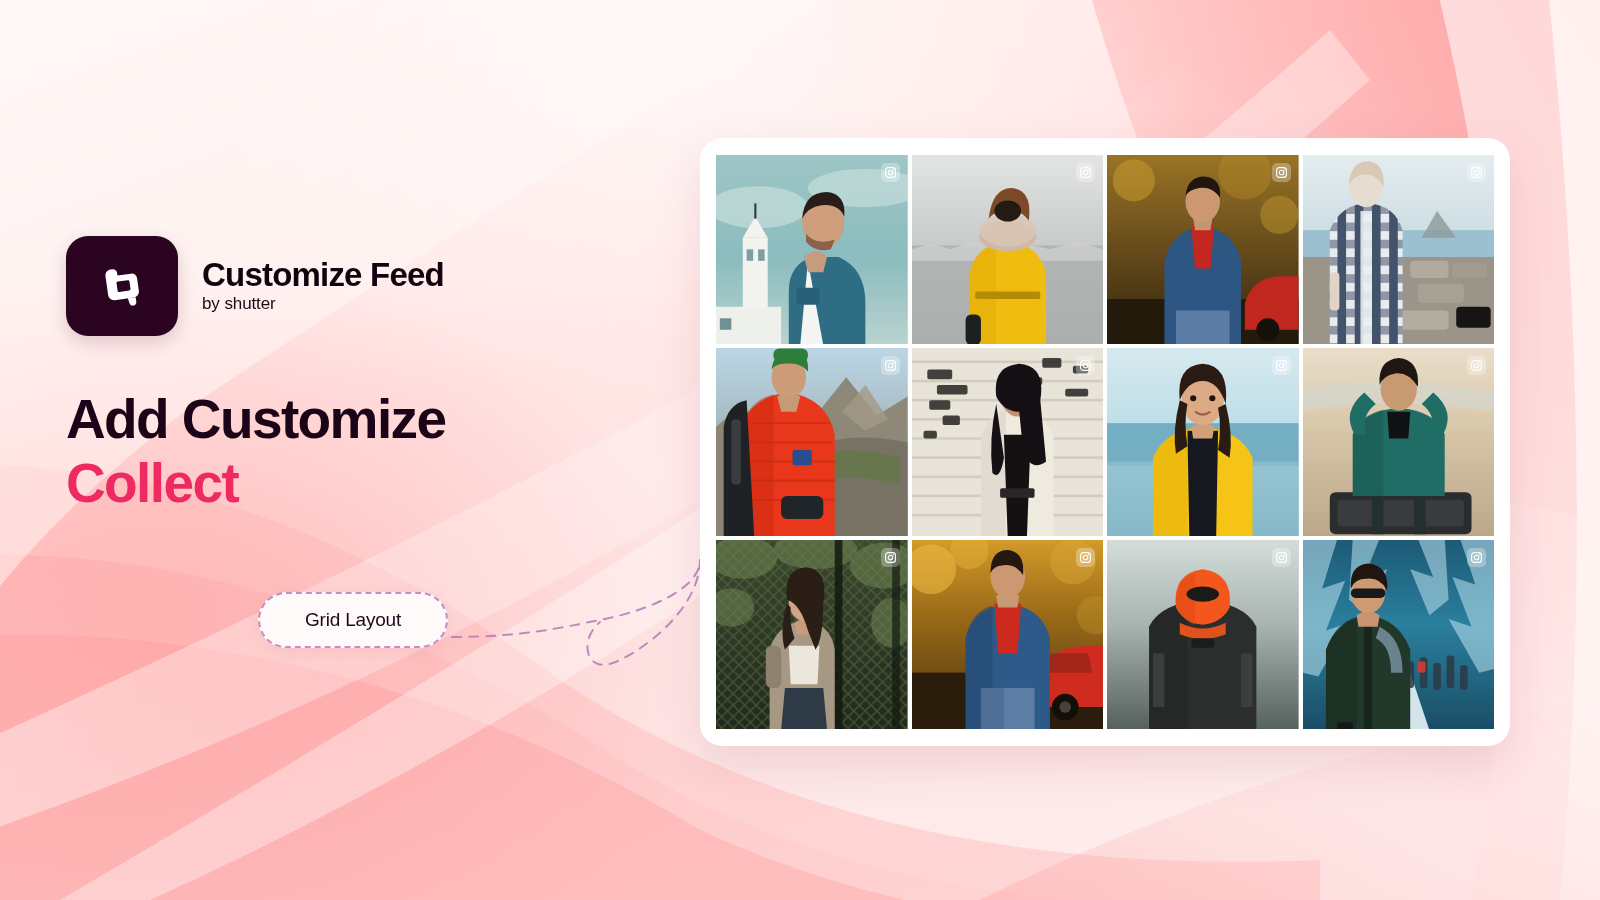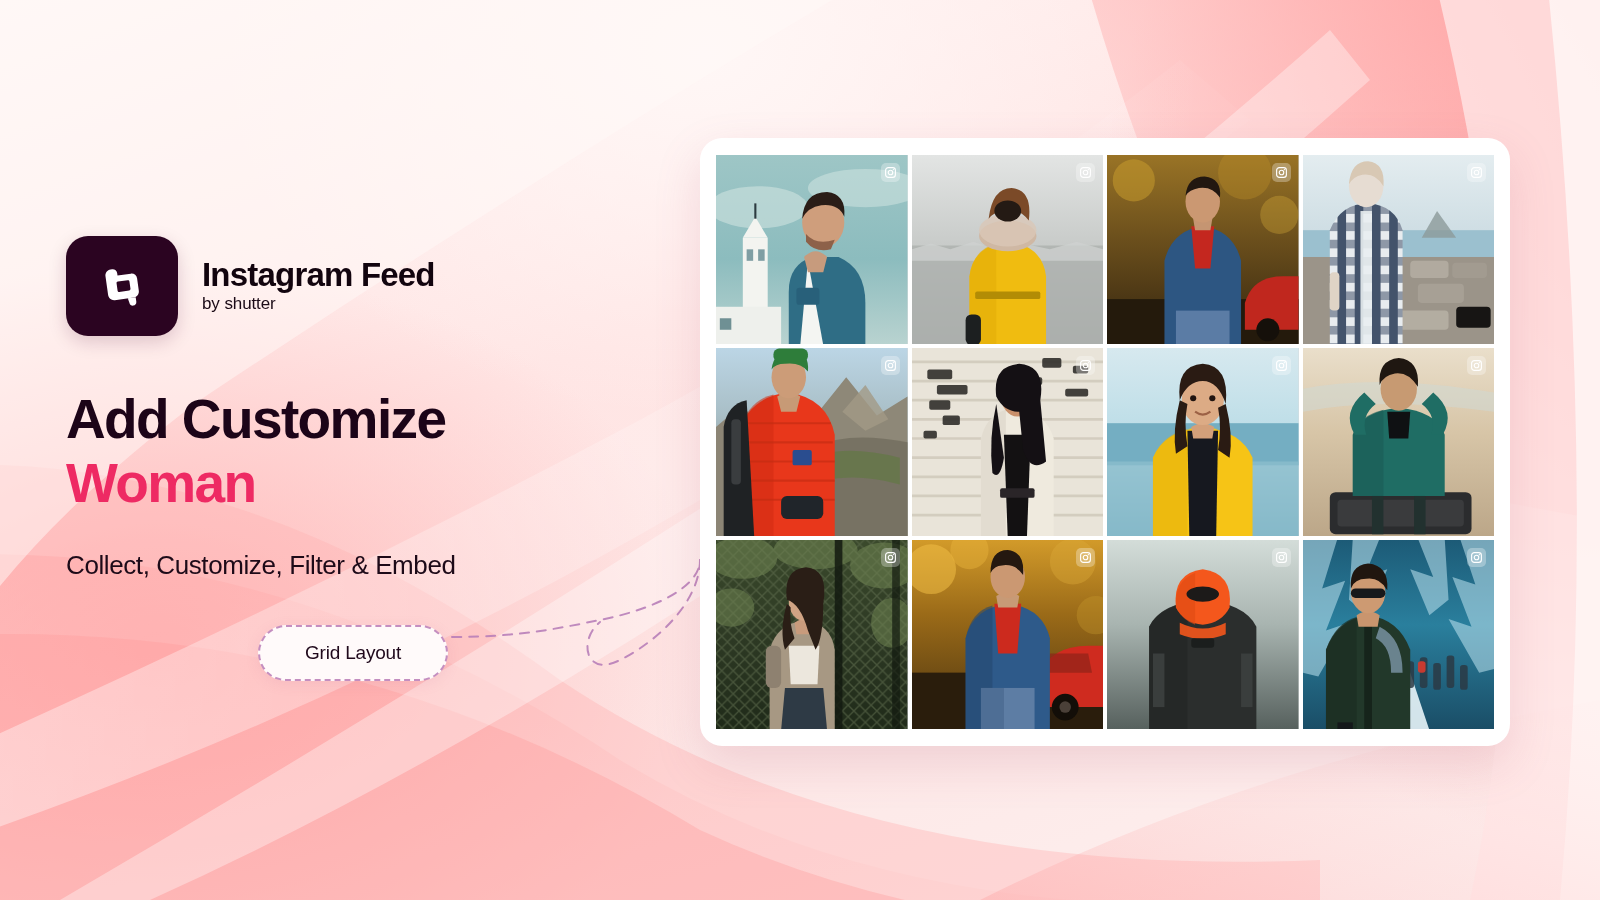--- a/index.html
+++ b/index.html
@@ -98,20 +98,21 @@
     height: 56px;
     padding: 0 30px;
     border-radius: 32px;
     background: #fffafa;
     border: 2px dashed #c48ec0;
     font-size: 19px;
     color: #20091c;
     letter-spacing: -0.2px;
     cursor: pointer;
     box-shadow: 0 3px 14px rgba(190,110,150,0.12);
+    margin-top: 32px;
   }
 
   
   .feed-card {
     position: absolute;
     left: 700px;
     top: 138px;
     width: 810px;
     height: 608px;
     background: #ffffff;
@@ -208,31 +209,30 @@
         <svg width="56" height="56" viewBox="0 0 56 56" aria-hidden="true">
           <g transform="rotate(-8 28 28)">
             <path d="M13 16 C13 12.7 15.7 10 19 10 L20.5 10 C23 10 25 12 25 14.5 L25 17 L38.5 17 C41.5 17 44 19.5 44 22.5 L44 35 C44 38.3 41.3 41 38 41 L19 41 C15.7 41 13 38.3 13 35 Z
                      M23 24.5 C23 23.7 23.7 23 24.5 23 L34.5 23 C35.3 23 36 23.7 36 24.5 L36 32 C36 32.8 35.3 33.5 34.5 33.5 L24.5 33.5 C23.7 33.5 23 32.8 23 32 Z" fill="#ffffff" fill-rule="evenodd"></path>
             <path d="M32 41 L40 41 L40 45.5 C40 47.4 38.4 49 36.5 49 C34.6 49 33 47.4 33 45.5 Z" fill="#ffffff"></path>
           </g>
         </svg>
       </div>
 
       <div class="brand-text">
-        <div class="brand-title">Instagram Feed</div>
+        <div class="brand-title">Customize Feed</div>
         <div class="brand-sub">by shutter</div>
       </div>
     </div>
 
     <h1 class="headline">
       <span>Add Customize</span>
-      <span class="accent">Woman</span>
+      <span class="accent">Collect</span>
     </h1>
 
-    <div class="subhead">Collect, Customize, Filter &amp; Embed</div>
 
     <div class="cta-wrap">
       <button class="cta-btn">Grid Layout</button>
     </div>
   </div>
 
   <div class="feed-card">
     <div class="feed-grid">
 
       <div class="tile">

